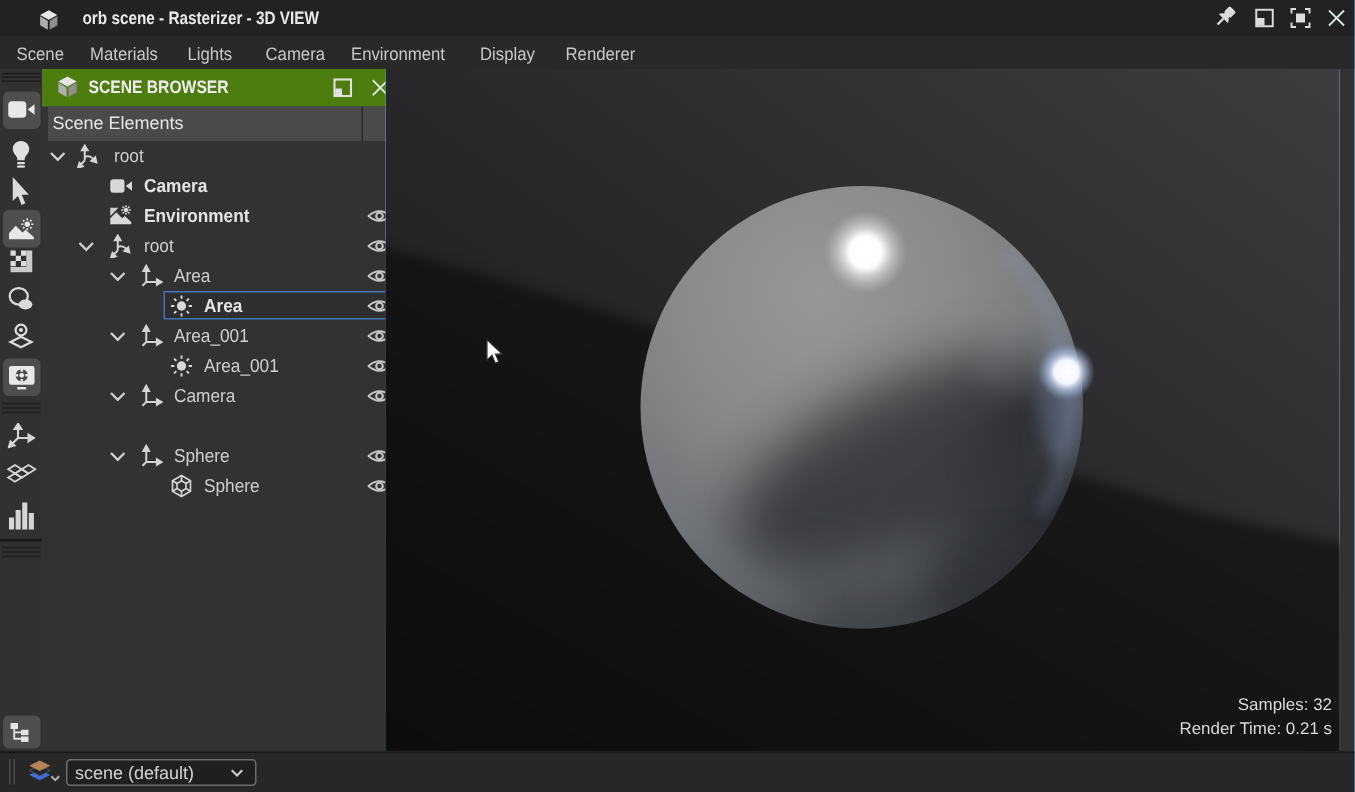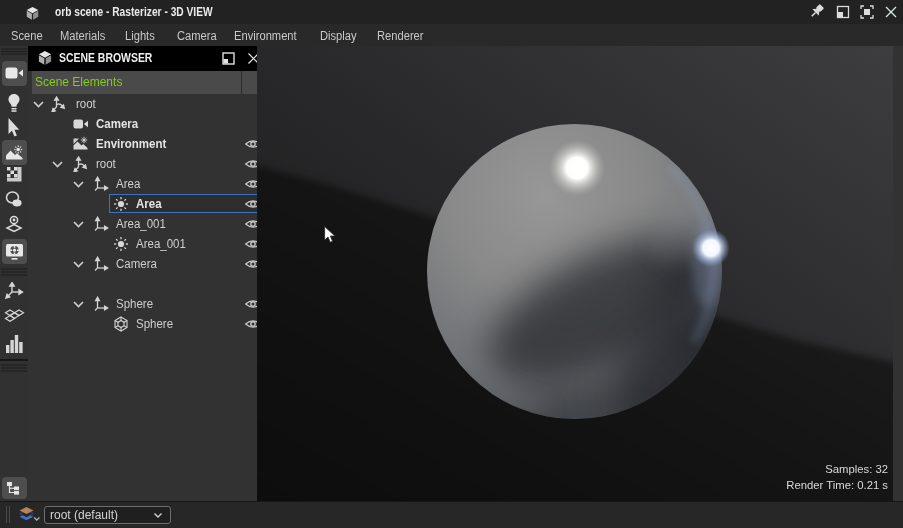--- a/index.html
+++ b/index.html
@@ -6,24 +6,24 @@
   body{width:903px;height:528px;overflow:hidden;background:#323232;
        font-family:"Liberation Sans",sans-serif; position:relative;}
   .abs{position:absolute;}
   #titlebar{left:0;top:0;width:903px;height:24px;background:#222222;text-align:right;}
   #titletext{left:55px;top:5px;font-size:12px;font-weight:bold;color:#eaeaea;transform:scaleX(0.85);transform-origin:0 50%;}
   #menubar{left:0;top:24px;width:903px;height:22px;background:#292929;}
   .menuitem{position:absolute;top:5px;font-size:12px;color:#c9c9c9;transform:scaleX(0.93);transform-origin:0 50%;}
   #toolbar{left:0;top:46px;width:28px;height:455px;background:#313131;}
   .tbox{position:absolute;left:2px;width:25px;height:25px;background:#4e4e4e;border-radius:4px;}
   #panel{left:28px;top:46px;width:239px;height:455px;background:#323232;}
-  #phead{left:0;top:0;width:239px;height:25px;background:#000000;}
+  #phead{left:0;top:0;width:239px;height:25px;background:#4d7c0f;}
   #ptitle{left:31px;top:5px;font-size:12px;font-weight:bold;color:#efefef;transform:scaleX(0.87);transform-origin:0 50%;}
   #searchrow{left:4px;top:25px;width:233px;height:23px;background:#4a4a4a;}
-  #searchtext{left:3px;top:4px;font-size:12px;color:#84cc16;}
+  #searchtext{left:3px;top:4px;font-size:12px;color:#e5e5e5;}
   #sdivide{left:209px;top:0;width:1px;height:23px;background:#2a2a2a;}
   .row{position:absolute;height:20px;width:239px;}
   .rowtext{position:absolute;top:3px;font-size:12.5px;color:#cfcfcf;transform:scaleX(0.92);transform-origin:0 50%;}
   .bold{font-weight:bold;color:#e4e4e4;}
   #viewport{left:257px;top:46px;width:636px;height:455px;background:#7dd3fc;}
   #bottombar{left:0;top:501px;width:903px;height:27px;background:#272727;border-top:1px solid #161616;box-sizing:border-box;}
   #dropdown{left:44px;top:4px;width:127px;height:18px;background:#1f1f1f;border:1px solid #6e6e6e;border-radius:3px;box-sizing:border-box;}
   #droptext{left:5px;top:1px;font-size:12px;color:#d2d2d2;}
 </style>
 </head>
@@ -500,18 +500,18 @@
   <div id="bottombar" class="abs">
     <div class="abs" style="left:6px;top:4px;width:1px;height:17px;background:#4a4a4a"></div>
     <div class="abs" style="left:9px;top:4px;width:1px;height:17px;background:#4a4a4a"></div>
     <svg class="abs" style="left:18px;top:4px" width="22" height="18" viewBox="0 0 22 18">
       <path d="M8.5,7.2 L1.5,10.7 L8.5,14.2 L15.5,10.7 Z" fill="#3f6fd8"></path>
       <path d="M8.5,4.2 L1.5,7.7 L8.5,11.2 L15.5,7.7 Z" fill="#23272b" stroke="#555" stroke-width="0.6"></path>
       <path d="M8.5,1 L1.5,4.5 L8.5,8 L15.5,4.5 Z" fill="#b5835c"></path>
       <path d="M16.2,11.5 L18.8,14.1 L21.4,11.5" stroke="#b5b5b5" stroke-width="1.3" fill="none"></path>
     </svg>
     <div id="dropdown" class="abs">
-      <div id="droptext" class="abs">root (default)</div>
+      <div id="droptext" class="abs">scene (default)</div>
       <svg class="abs" style="left:108px;top:5px" width="10" height="7" viewBox="0 0 10 7">
         <path d="M1.5,1.5 L5,5 L8.5,1.5" stroke="#cfcfcf" stroke-width="1.4" fill="none"></path>
       </svg>
     </div>
   </div>
 
 </body></html>

